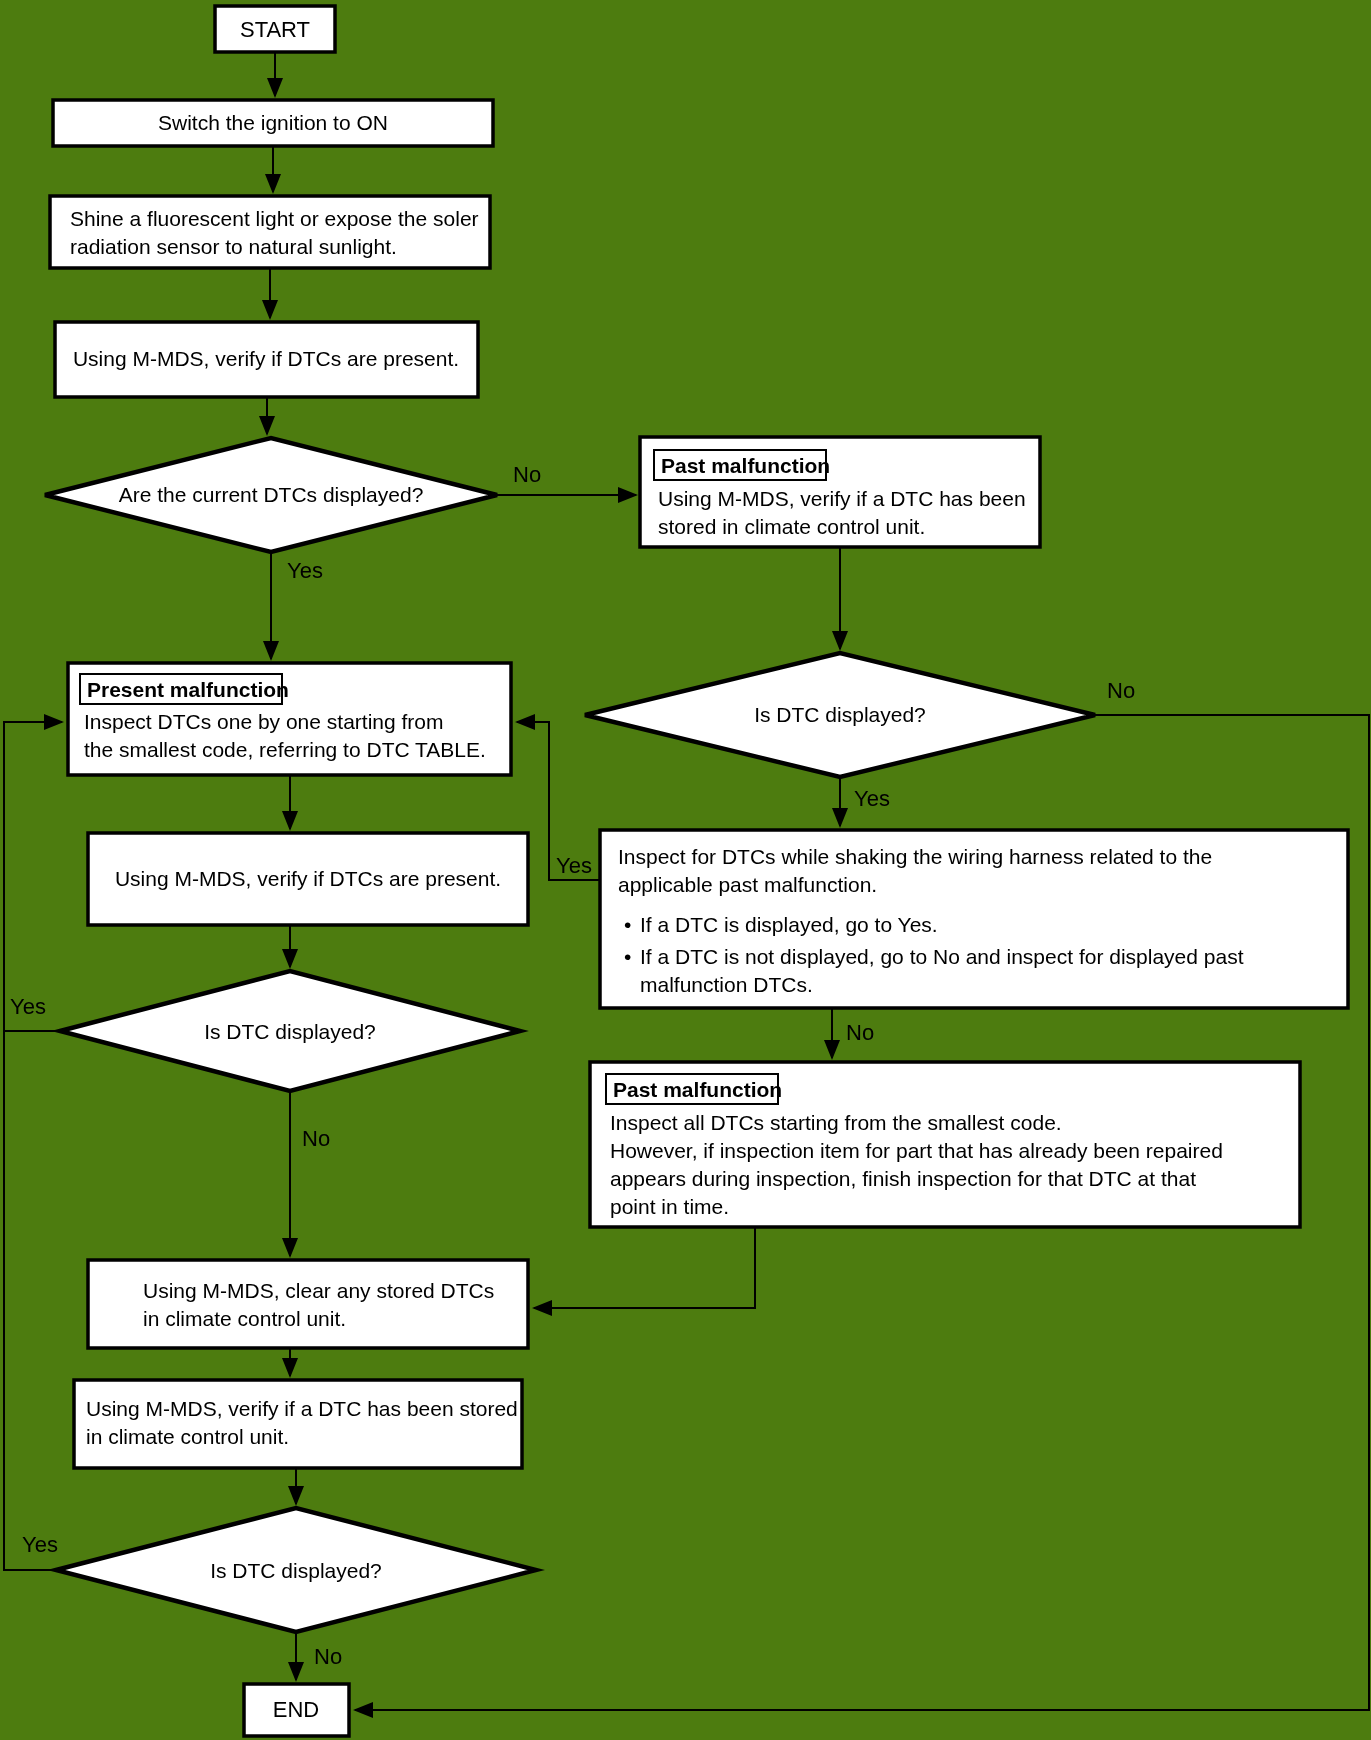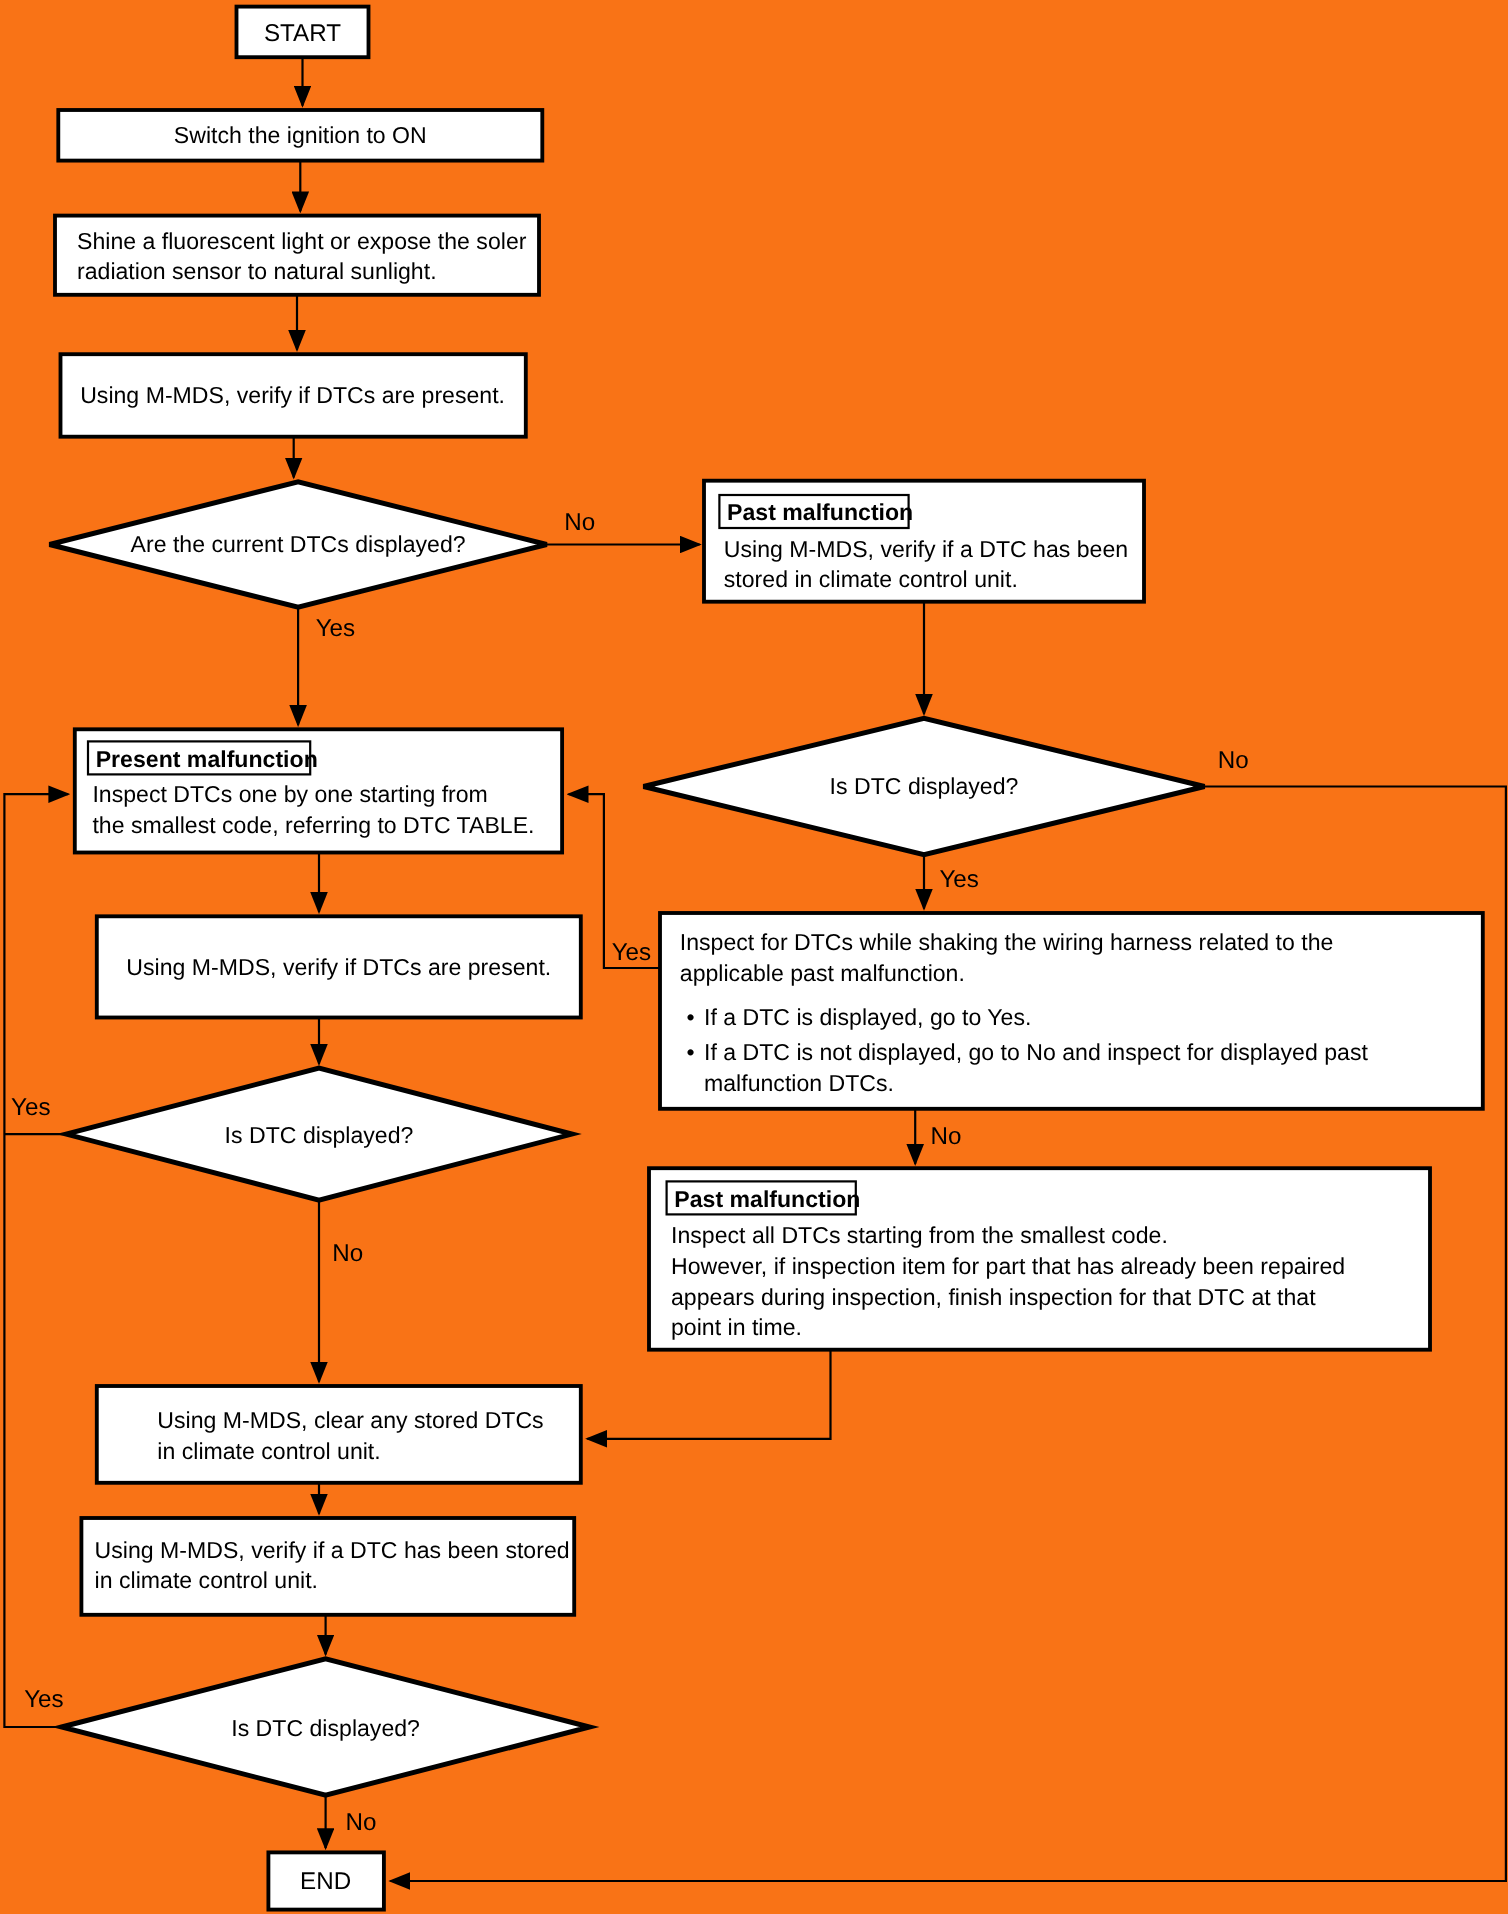--- a/index.html
+++ b/index.html
@@ -1,16 +1,16 @@
 <!DOCTYPE html>
 <html><head>
 <meta charset="utf-8">
 <style>
   html, body { margin: 0; padding: 0; background: #ffffff; }
-  .canvas { width: 1371px; height: 1740px; position: relative; background: #f97316; text-decoration: underline; }
+  .canvas { width: 1371px; height: 1740px; position: relative; background: #4d7c0f; text-decoration: underline; }
   svg { display: block; }
   svg text {
     font-family: "Liberation Sans", sans-serif;
     font-size: 21px;
     stroke: none;
   }
   svg text.tag { font-weight: bold; }
   svg text.edge-label { font-size: 22px; }
   svg text.terminal { font-size: 22px; }
   .shape { fill: #ffffff; }

